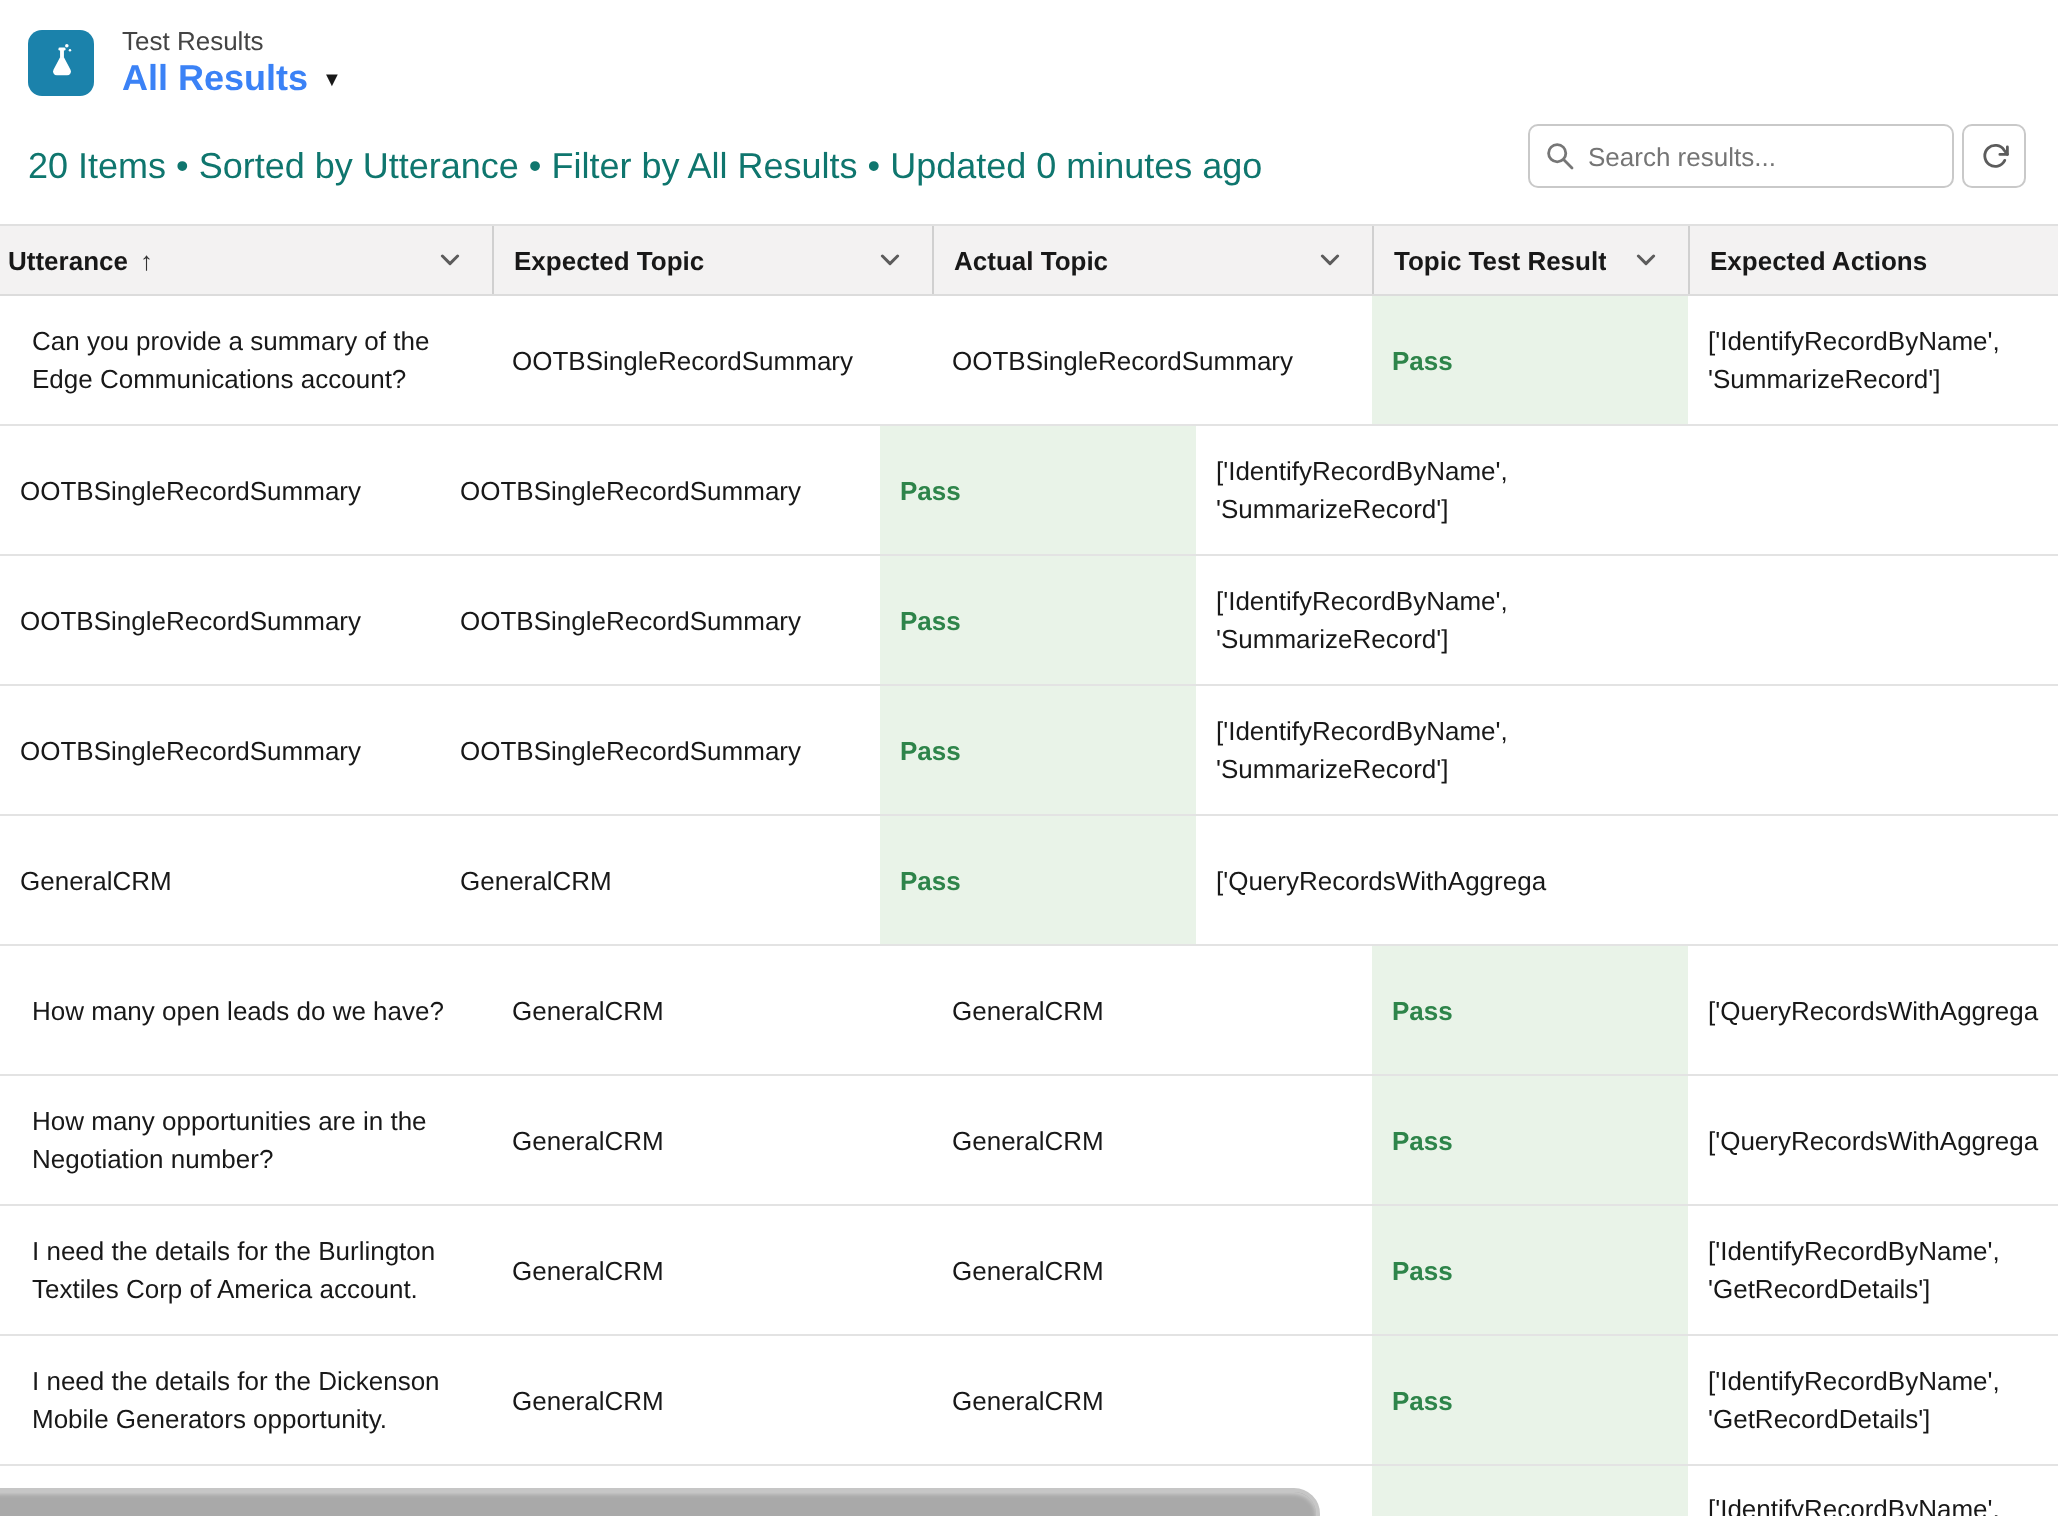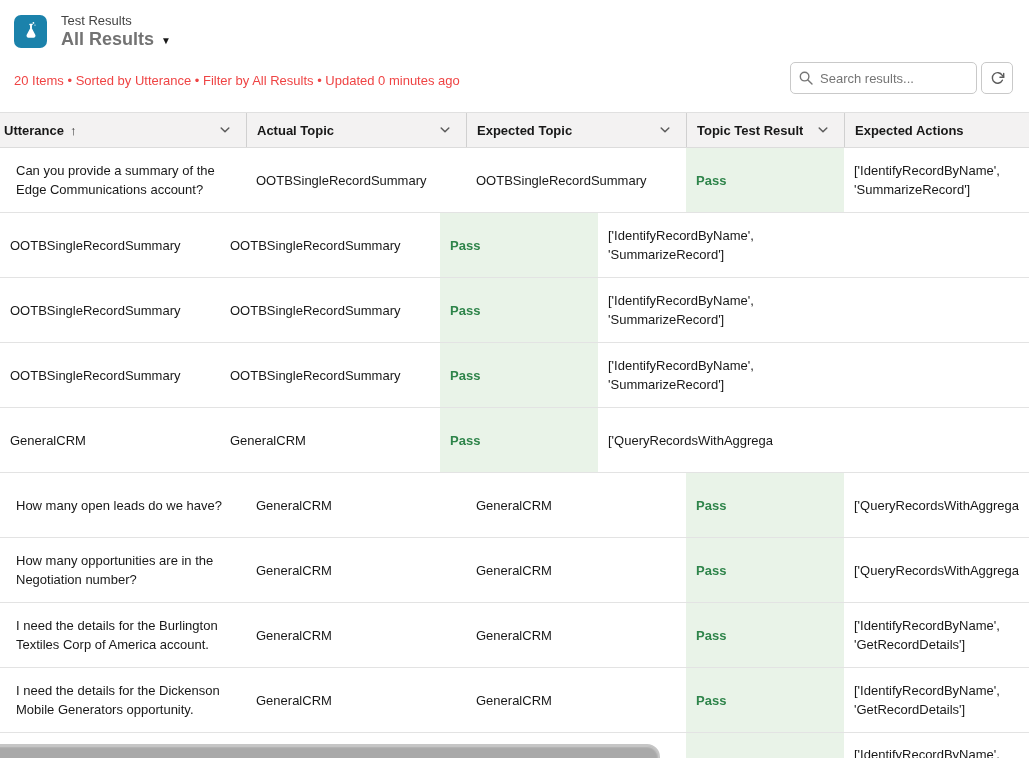--- a/index.html
+++ b/index.html
@@ -12,28 +12,28 @@
 
   
   .header-bar { position:absolute; top:13px; left:14px; display:flex; align-items:center; gap:14px; }
   .app-icon {
     width:33px; height:33px; border-radius:7px; display:flex; align-items:center; justify-content:center;
     flex:0 0 auto;
   }
   .title-block { display:flex; flex-direction:column; gap:1px; }
   .entity-label { font-size:13px; color:#444; line-height:15px; }
   .view-selector { display:flex; align-items:center; gap:7px; cursor:pointer; }
-  .view-label { font-size:18px; font-weight:700; color:#737373; line-height:20px; }
+  .view-label { font-size:18px; font-weight:700; color:#3b82f6; line-height:20px; }
   .dd-arrow { font-size:10px; color:#181818; transform:translateY(1px); }
 
   
-  .list-summary { position:absolute; top:73px; left:14px; font-size:13px; color:#ef4444;text-align:right; }
+  .list-summary { position:absolute; top:73px; left:14px; font-size:18px; color:#0f766e;text-align:right; }
   .search-group { position:absolute; top:62px; right:16px; display:flex; gap:4px; align-items:center; }
   .search-box {
-    display:flex; align-items:center; width:187px; height:32px;
+    display:flex; align-items:center; width:213px; height:32px;
     border:1px solid #c9c9c9; border-radius:5px; background:#fff; padding:0 8px;
   }
   .search-box svg { flex:0 0 auto; }
   .search-input {
     border:none; outline:none; width:100%; font-size:13px; margin-left:7px;
     font-family:"Liberation Sans","DejaVu Sans",sans-serif; color:#181818; background:transparent;
   }
   .search-input::placeholder { color:#757575; }
   .icon-btn {
     width:32px; height:32px; border:1px solid #c9c9c9; border-radius:5px; background:#fff;
@@ -121,31 +121,31 @@
             <span class="sort-arrow">↑</span>
           </div>
           <span class="chev">
             <svg width="14" height="14" viewBox="0 0 14 14">
               <path d="M3.2 5l3.8 3.8L10.8 5" fill="none" stroke="#5c5c5c" stroke-width="1.5" stroke-linecap="round" stroke-linejoin="round"></path>
             </svg>
           </span>
         </div>
         <div class="hcell" style="width: 220px; flex: 0 0 220px;">
           <div class="hlabel-wrap">
-            <span>Actual Topic</span>
+            <span>Expected Topic</span>
           </div>
           <span class="chev">
             <svg width="14" height="14" viewBox="0 0 14 14">
               <path d="M3.2 5l3.8 3.8L10.8 5" fill="none" stroke="#5c5c5c" stroke-width="1.5" stroke-linecap="round" stroke-linejoin="round"></path>
             </svg>
           </span>
         </div>
         <div class="hcell" style="width: 220px; flex: 0 0 220px;">
           <div class="hlabel-wrap">
-            <span>Expected Topic</span>
+            <span>Actual Topic</span>
           </div>
           <span class="chev">
             <svg width="14" height="14" viewBox="0 0 14 14">
               <path d="M3.2 5l3.8 3.8L10.8 5" fill="none" stroke="#5c5c5c" stroke-width="1.5" stroke-linecap="round" stroke-linejoin="round"></path>
             </svg>
           </span>
         </div>
         <div class="hcell" style="width: 158px; flex: 0 0 158px;">
           <div class="hlabel-wrap">
             <span>Topic Test Result</span>

